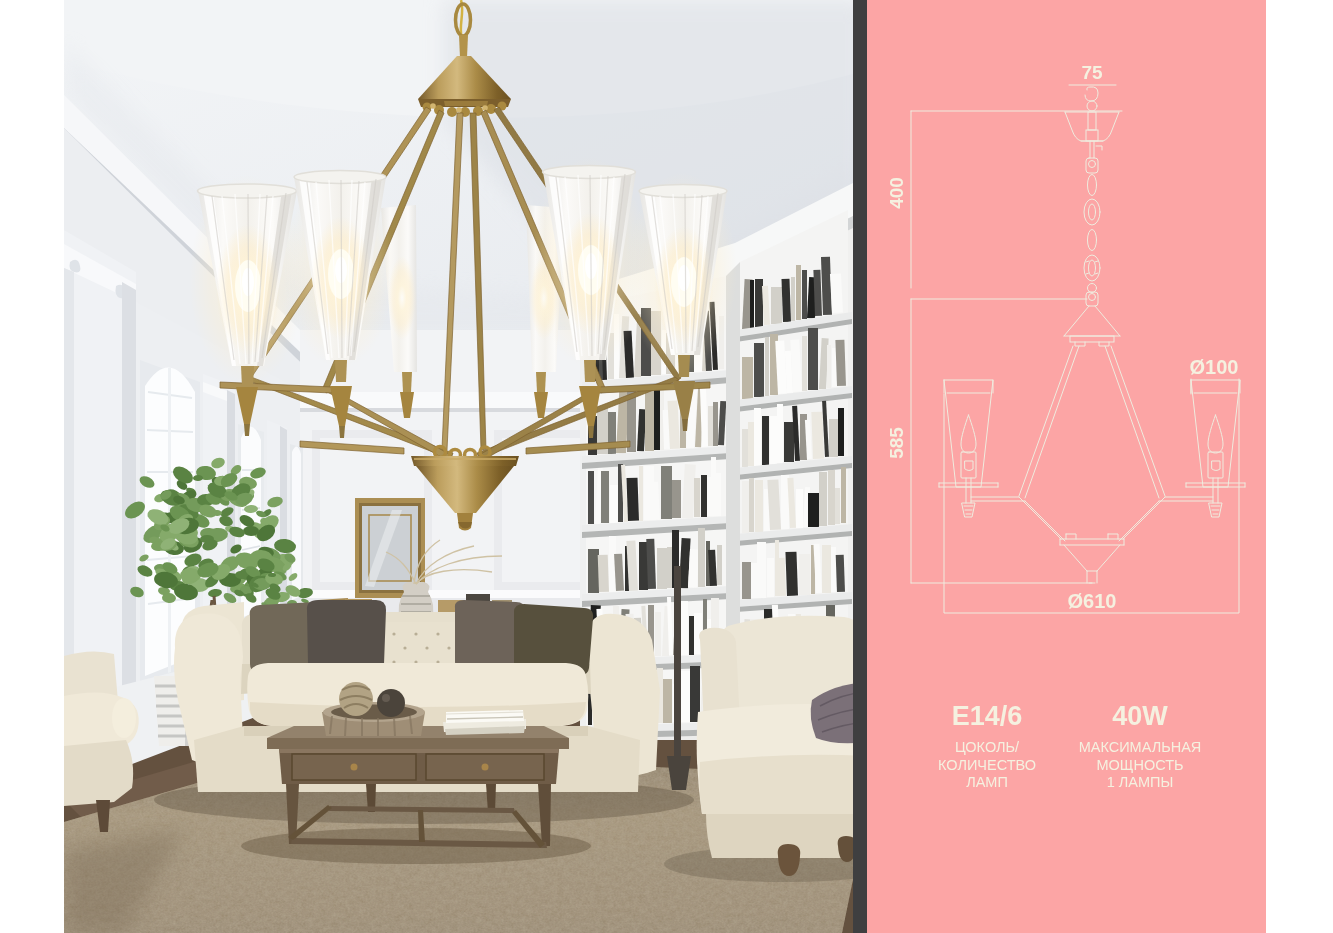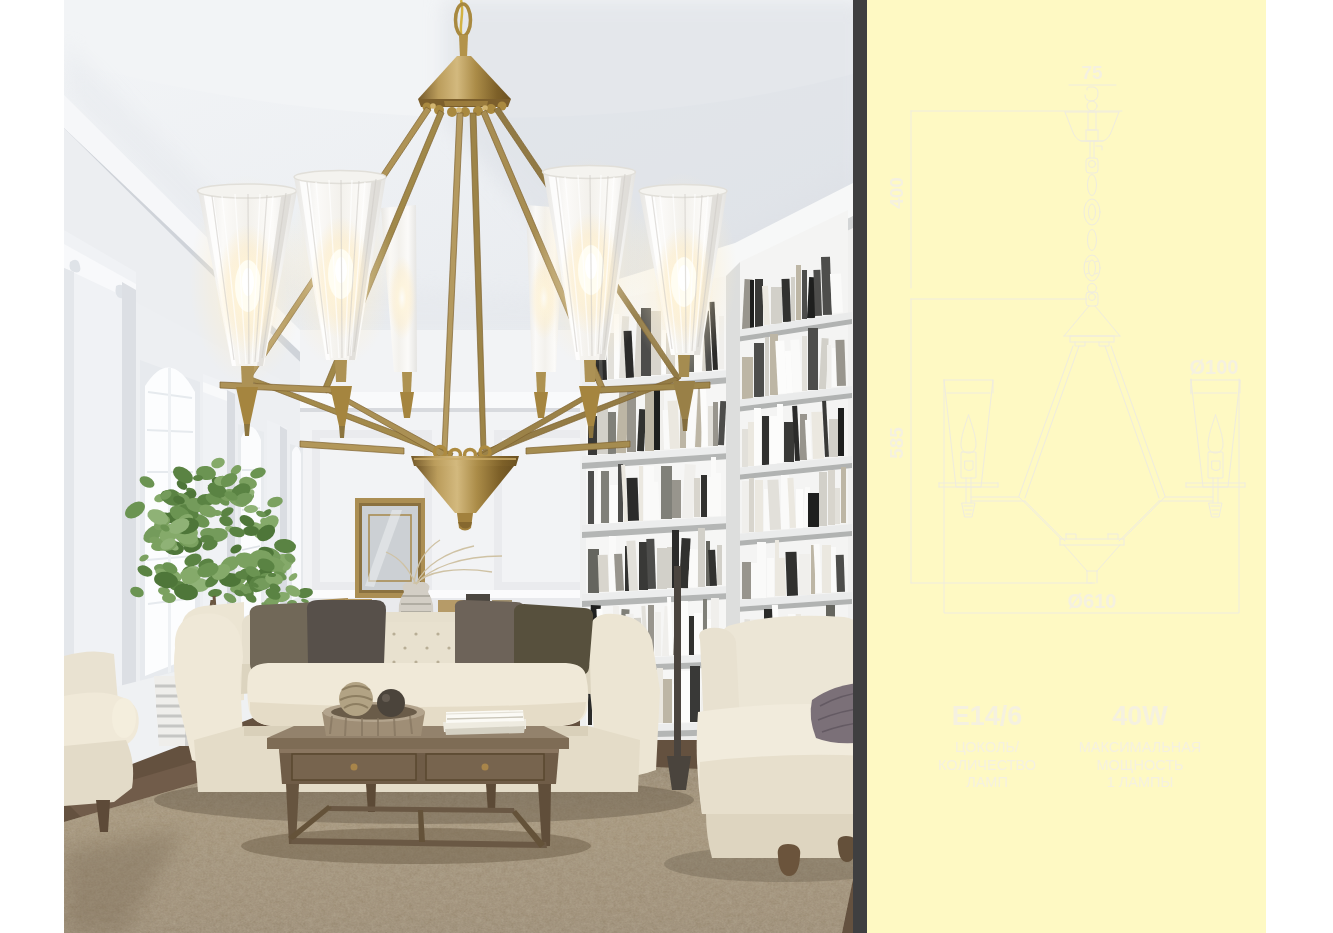--- a/index.html
+++ b/index.html
@@ -1,19 +1,19 @@
 <!DOCTYPE html>
 <html><head>
 <meta charset="utf-8">
 <style>
   html,body{margin:0;padding:0;background:#ffffff;width:1333px;height:933px;overflow:hidden;
     font-family:"Liberation Sans", sans-serif;-webkit-font-smoothing:antialiased;}
   #stage{position:relative;width:1333px;height:933px;background:#ffffff;}
   #photo{position:absolute;left:64px;top:0;width:803px;height:933px;}
-  #panel{position:absolute;left:867px;top:0;width:399px;height:933px;background:#fef9c3;}
+  #panel{position:absolute;left:867px;top:0;width:399px;height:933px;background:#fca5a5;}
 </style>
 </head>
 <body>
 <div id="stage">
 
   <div id="photo">
   <svg width="803" height="933" viewBox="0 0 803 933">
   <defs>
     <linearGradient id="ceil" x1="0" y1="0" x2="0.35" y2="1">
       <stop offset="0" stop-color="#f3f5f7"></stop>

